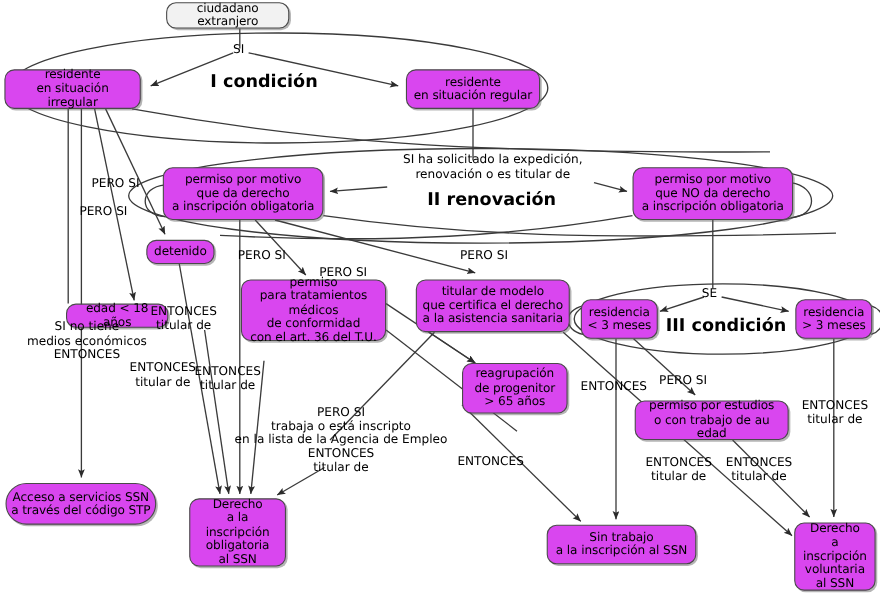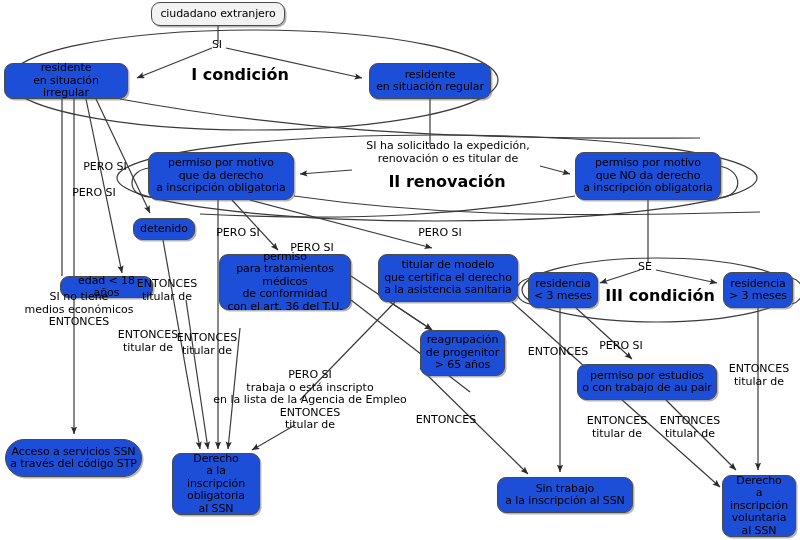--- a/index.html
+++ b/index.html
@@ -22,21 +22,21 @@
     position: absolute;
     left: 0;
     top: 0;
     width: 800px;
     height: 540px;
     pointer-events: none;
   }
   .node {
     position: absolute;
     box-sizing: border-box;
-    background: #1d4ed8;
+    background: #d946ef;
     border: 1px solid #4a4a4a;
     border-radius: 9px;
     display: flex;
     align-items: center;
     justify-content: center;
     text-align: center;
     color: #000000;
     font-size: 11px;
     line-height: 12.5px;
     letter-spacing: -0.1px;
@@ -131,50 +131,50 @@
       <path d="M758,308 L758,470" marker-end="url(#arrow)"></path>
 
       <path d="M666,400 L736,470" marker-end="url(#arrow)"></path>
 
       <path d="M120,99 C280,128 420,140 700,138"></path>
 
     </g>
   </svg>
 
   <div id="nodes">
-      <div class="node plain" style="left: 151px; top: 2px; width: 134px; height: 24px;">ciudadano extranjero</div>
+      <div class="node plain" style="left: 151px; top: 2px; width: 112px; height: 24px;">ciudadano extranjero</div>
       <div class="node" style="left: 4px; top: 63px; width: 124px; height: 36px;">residente
 en situación irregular</div>
       <div class="node" style="left: 369px; top: 63px; width: 122px; height: 36px;">residente
 en situación regular</div>
       <div class="node" style="left: 148px; top: 152px; width: 146px; height: 48px;">permiso por motivo
 que da derecho
 a inscripción obligatoria</div>
       <div class="node" style="left: 575px; top: 152px; width: 146px; height: 48px;">permiso por motivo
 que NO da derecho
 a inscripción obligatoria</div>
       <div class="node" style="left: 133px; top: 218px; width: 62px; height: 22px;">detenido</div>
       <div class="node" style="left: 60px; top: 276px; width: 93px; height: 22px;">edad &lt; 18 años</div>
       <div class="node" style="left: 219px; top: 254px; width: 132px; height: 56px;">permiso
 para tratamientos
 médicos
 de conformidad
 con el art. 36 del T.U.</div>
       <div class="node" style="left: 378px; top: 254px; width: 140px; height: 48px;">titular de modelo
 que certifica el derecho
 a la asistencia sanitaria</div>
-      <div class="node" style="left: 420px; top: 330px; width: 85px; height: 46px;">reagrupación
+      <div class="node" style="left: 420px; top: 330px; width: 96px; height: 46px;">reagrupación
 de progenitor
 &gt; 65 años</div>
       <div class="node" style="left: 528px; top: 272px; width: 70px; height: 36px;">residencia
 &lt; 3 meses</div>
       <div class="node" style="left: 723px; top: 272px; width: 70px; height: 36px;">residencia
 &gt; 3 meses</div>
       <div class="node" style="left: 577px; top: 364px; width: 140px; height: 36px;">permiso por estudios
-o con trabajo de au pair</div>
+o con trabajo de au edad</div>
       <div class="node" style="left: 5px; top: 439px; width: 137px; height: 38px; border-radius: 19px;">Acceso a servicios SSN
 a través del código STP</div>
       <div class="node" style="left: 172px; top: 453px; width: 88px; height: 62px;">Derecho
 a la inscripción
 obligatoria
 al SSN</div>
       <div class="node" style="left: 497px; top: 477px; width: 136px; height: 36px;">Sin trabajo
 a la inscripción al SSN</div>
       <div class="node" style="left: 722px; top: 475px; width: 74px; height: 62px;">Derecho
 a inscripción

